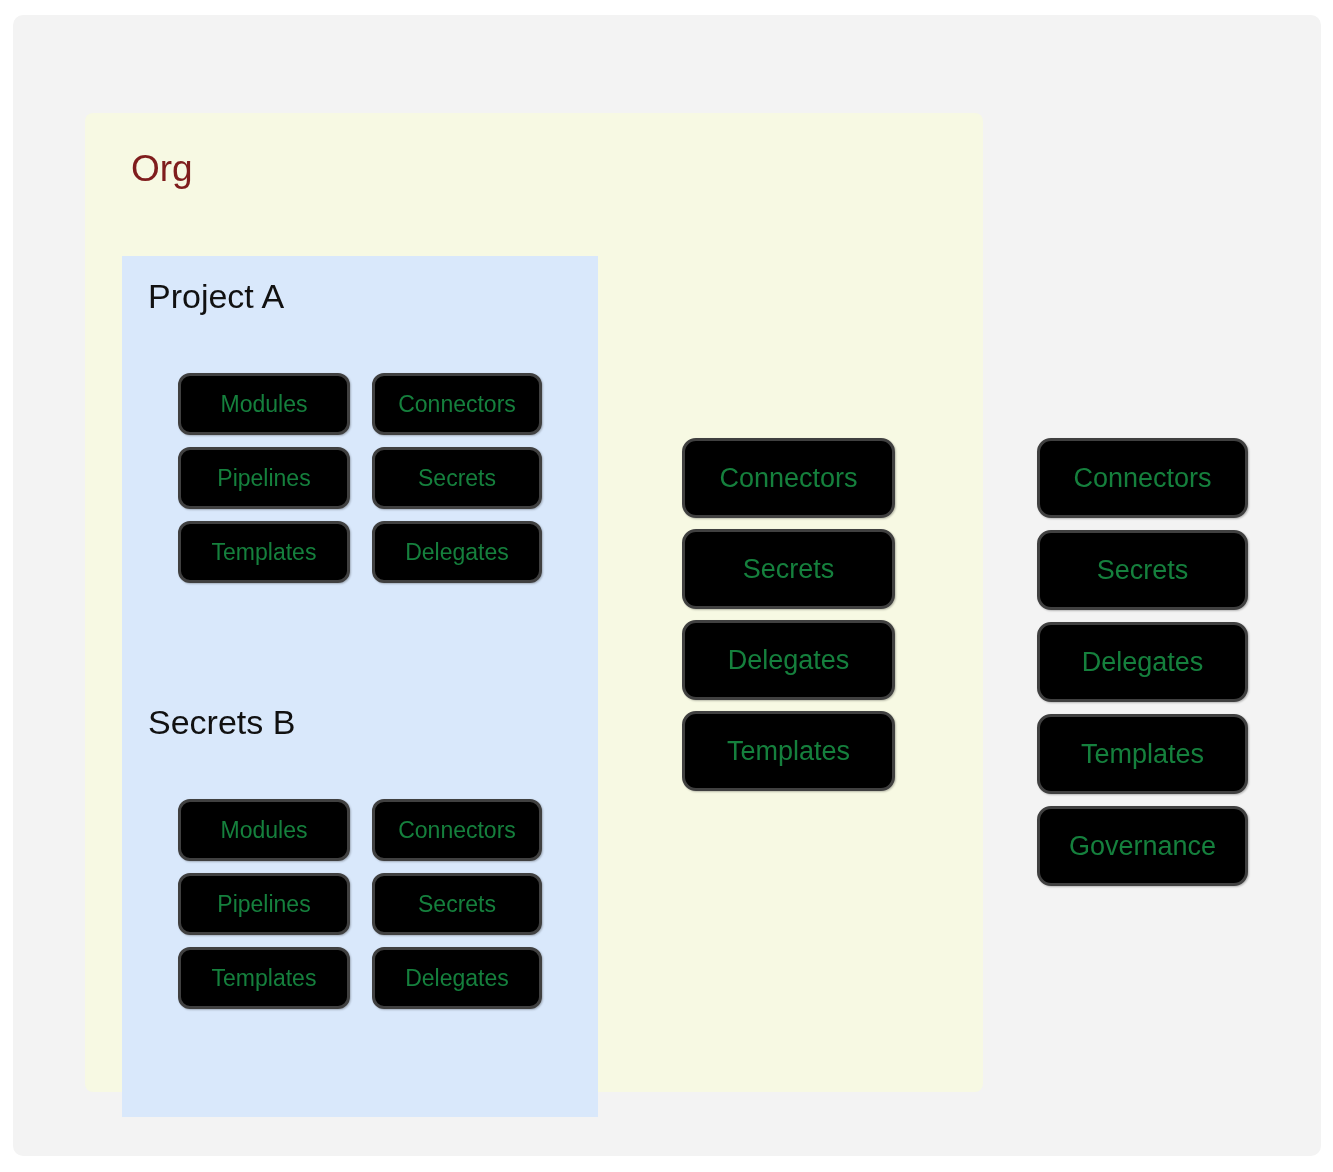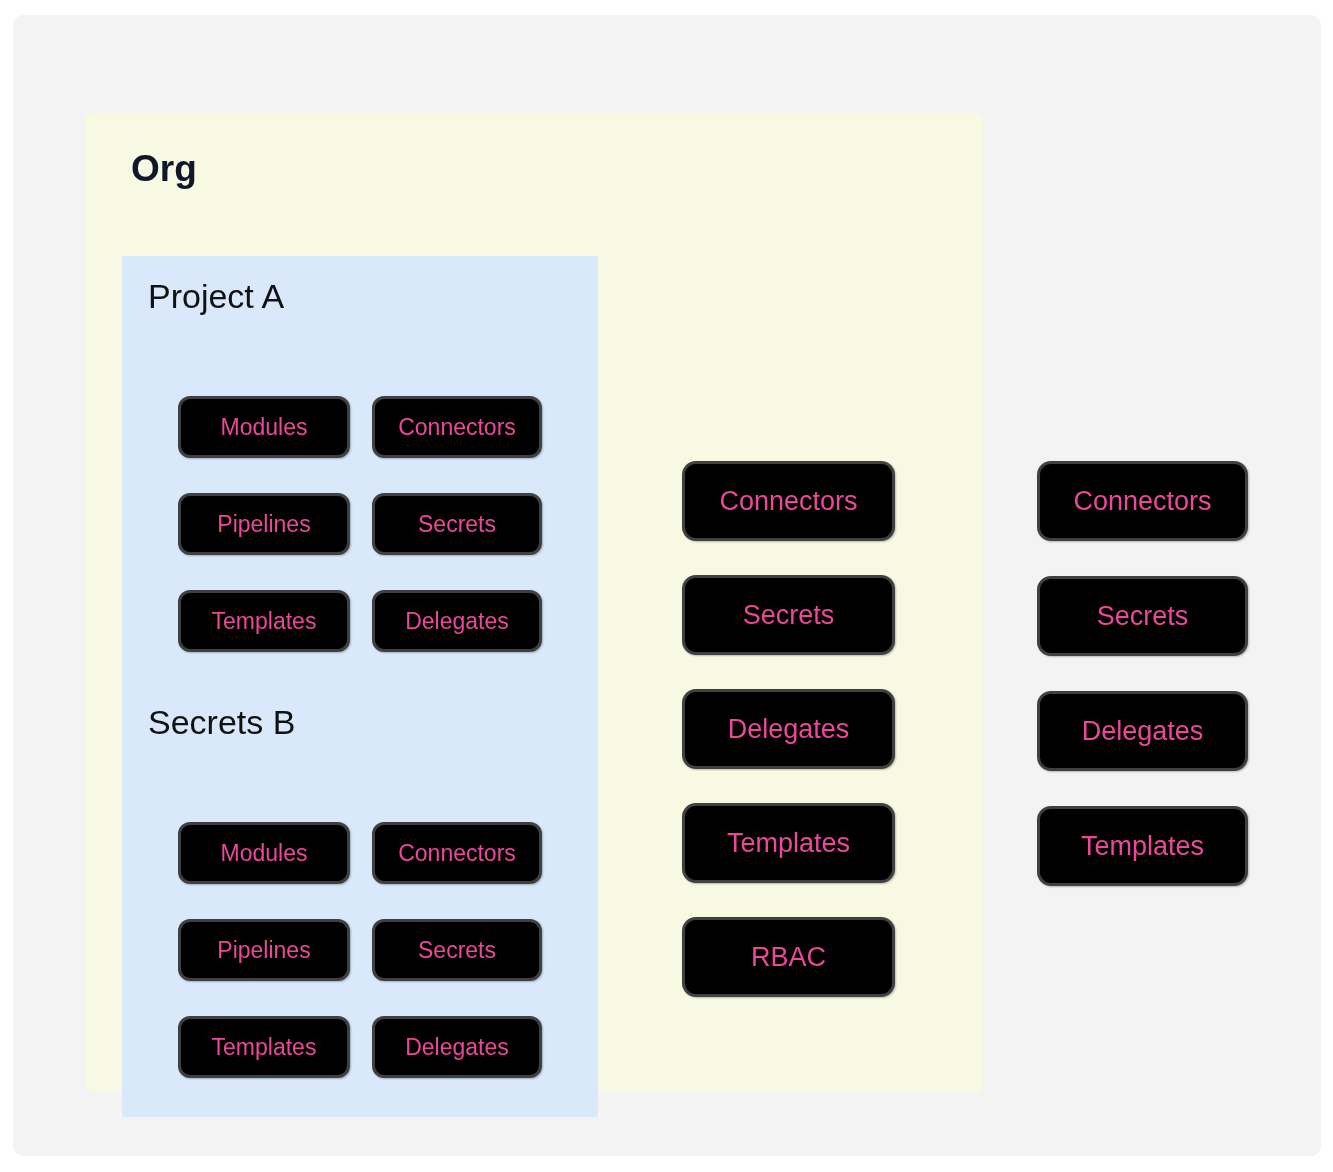--- a/index.html
+++ b/index.html
@@ -15,43 +15,42 @@
   .account-title {
     position:absolute; left:42px; top:26px;
     font-size:41px; line-height:1.1; color:#111;
   }
   .org-box {
     position:absolute; left:72px; top:98px; width:898px; height:979px;
     background:#f7f9e3; border-radius:8px;
   }
   .org-title {
     position:absolute; left:46px; top:36px;
-    font-size:37px; line-height:1.1; color:#0f172a;font-weight:bold;
+    font-size:37px; line-height:1.1; color:#7f1d1d;
   }
   .project-box {
     position:absolute; left:37px; width:476px; height:435px;
     background:#d9e8fb; border-radius:0;
   }
   .project-a { top:143px; }
   .project-b { top:569px; }
   .project-title {
     position:absolute; left:26px; top:22px;
     font-size:34px; line-height:1.1; color:#111;
   }
   .project-grid {
     position:absolute; left:56px; top:117px;
     display:grid; grid-template-columns:172px 170px;
     column-gap:22px; row-gap:12px;
   }
   .pill {
-    background:#000000; border:3px solid #404040; color:#ec4899;
+    background:#000000; border:3px solid #404040; color:#15803d;
     display:flex; align-items:center; justify-content:center;
     box-sizing:border-box; text-align:center; white-space:nowrap;
     box-shadow:1px 1px 2px rgba(0,0,0,0.25);
-    margin-top:23px;
   }
   .pill-sm { height:62px; border-radius:12px; font-size:23px; }
   .pill-lg { height:80px; border-radius:14px; font-size:27px; }
   .org-services {
     position:absolute; left:597px; top:325px; width:213px;
     display:flex; flex-direction:column; gap:11px;
   }
   .account-services {
     position:absolute; left:1024px; top:423px; width:211px;
     display:flex; flex-direction:column; gap:12px;
@@ -88,24 +87,24 @@
           <div class="pill pill-sm">Templates</div>
           <div class="pill pill-sm">Delegates</div>
         </div>
       </div>
 
       <div class="org-services">
         <div class="pill pill-lg">Connectors</div>
         <div class="pill pill-lg">Secrets</div>
         <div class="pill pill-lg">Delegates</div>
         <div class="pill pill-lg">Templates</div>
-        <div class="pill pill-lg">RBAC</div>
       </div>
     </div>
 
     <div class="account-services">
       <div class="pill pill-lg">Connectors</div>
       <div class="pill pill-lg">Secrets</div>
       <div class="pill pill-lg">Delegates</div>
       <div class="pill pill-lg">Templates</div>
+      <div class="pill pill-lg">Governance</div>
     </div>
   </div>
 </div>
 
 </body></html>

